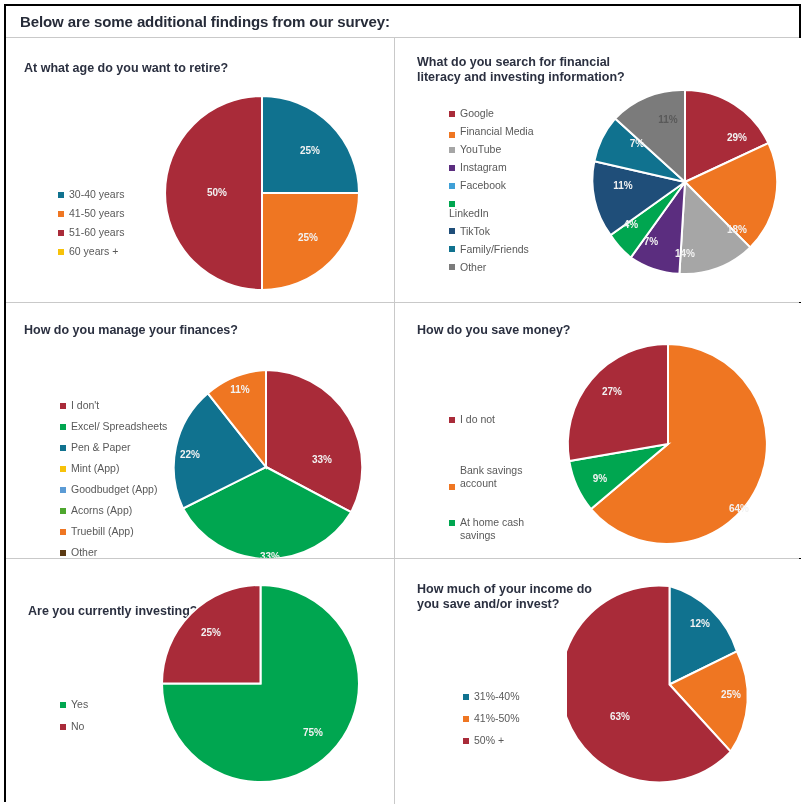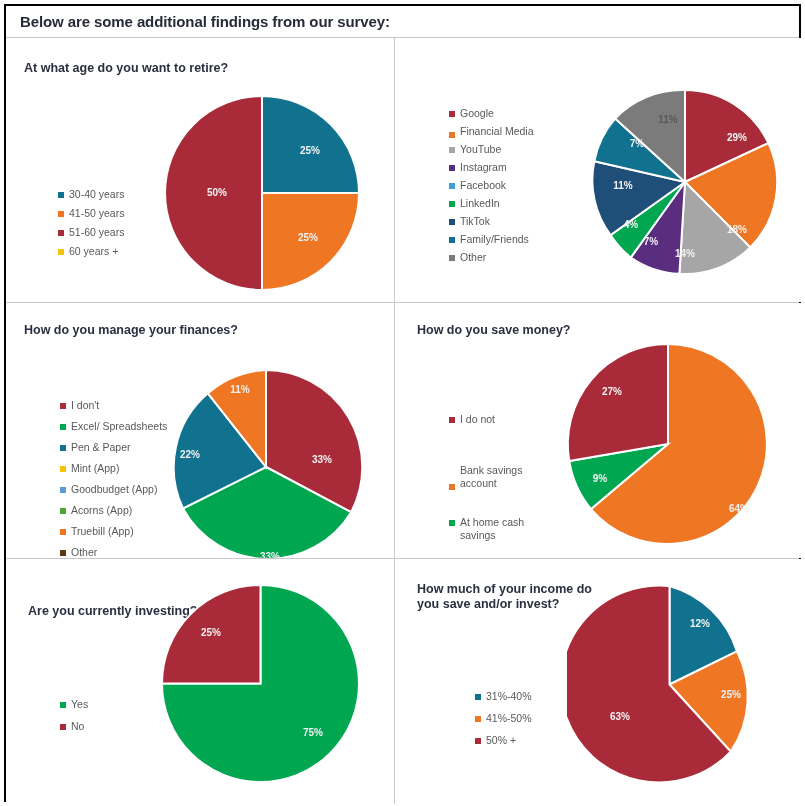--- a/index.html
+++ b/index.html
@@ -93,20 +93,22 @@
 
             <path d="M100,100 L100,197 A97,97 0 0,1 100,3 Z" fill="#a92b39" stroke="#ffffff" stroke-width="2"></path>
             <text class="slice-label" x="148" y="58">25%</text>
             <text class="slice-label" x="146" y="145">25%</text>
             <text class="slice-label" x="55" y="100">50%</text>
           </svg>
         </div>
       </div>
 
       <div class="cell" style="left:389px;top:0;width:408px;height:264px;">
+        <div class="chart-title" style="left:22px;top:17px;">What do you search for financial
+literacy and investing information?</div>
         <div class="legend" style="left:22px;top:69px;">
           <div class="legend-item" style="margin-bottom:5px;">
             <span class="legend-swatch" style="background:#a92b39;"></span>
             <span class="legend-label">Google</span>
           </div>
           <div class="legend-item" style="margin-bottom:5px;align-items:flex-end;">
             <span class="legend-swatch" style="background:#ef7622;"></span>
             <span class="legend-label">Financial Media</span>
           </div>
           <div class="legend-item" style="margin-bottom:5px;">
@@ -114,21 +116,21 @@
             <span class="legend-label">YouTube</span>
           </div>
           <div class="legend-item" style="margin-bottom:5px;">
             <span class="legend-swatch" style="background:#5b2d7f;"></span>
             <span class="legend-label">Instagram</span>
           </div>
           <div class="legend-item" style="margin-bottom:5px;">
             <span class="legend-swatch" style="background:#3fa0d7;"></span>
             <span class="legend-label">Facebook</span>
           </div>
-          <div class="legend-item" style="margin-bottom:5px;">
+          <div class="legend-item" style="margin-bottom:5px;flex-direction:column;">
             <span class="legend-swatch" style="background:#00a650;"></span>
             <span class="legend-label">LinkedIn</span>
           </div>
           <div class="legend-item" style="margin-bottom:5px;">
             <span class="legend-swatch" style="background:#1f4e79;"></span>
             <span class="legend-label">TikTok</span>
           </div>
           <div class="legend-item" style="margin-bottom:5px;">
             <span class="legend-swatch" style="background:#10728f;"></span>
             <span class="legend-label">Family/Friends</span>
@@ -262,21 +264,21 @@
             <path d="M102.5,102.5 L4,102.5 A98.5,98.5 0 0,1 102.5,4 Z" fill="#a92b39" stroke="#ffffff" stroke-width="2"></path>
             <text class="slice-label" x="155" y="152">75%</text>
             <text class="slice-label" x="53" y="52">25%</text>
           </svg>
         </div>
       </div>
 
       <div class="cell" style="left:389px;top:521px;width:408px;height:245px;">
         <div class="chart-title" style="left:22px;top:23px;">How much of your income do
 you save and/or invest?</div>
-        <div class="legend" style="left:48px;top:131px;">
+        <div class="legend" style="left:36px;top:131px;">
           <div class="legend-item" style="margin-bottom:9px;">
             <span class="legend-swatch" style="background:#10728f;"></span>
             <span class="legend-label">31%-40%</span>
           </div>
           <div class="legend-item" style="margin-bottom:9px;">
             <span class="legend-swatch" style="background:#ef7622;"></span>
             <span class="legend-label">41%-50%</span>
           </div>
           <div class="legend-item">
             <span class="legend-swatch" style="background:#a92b39;"></span>

